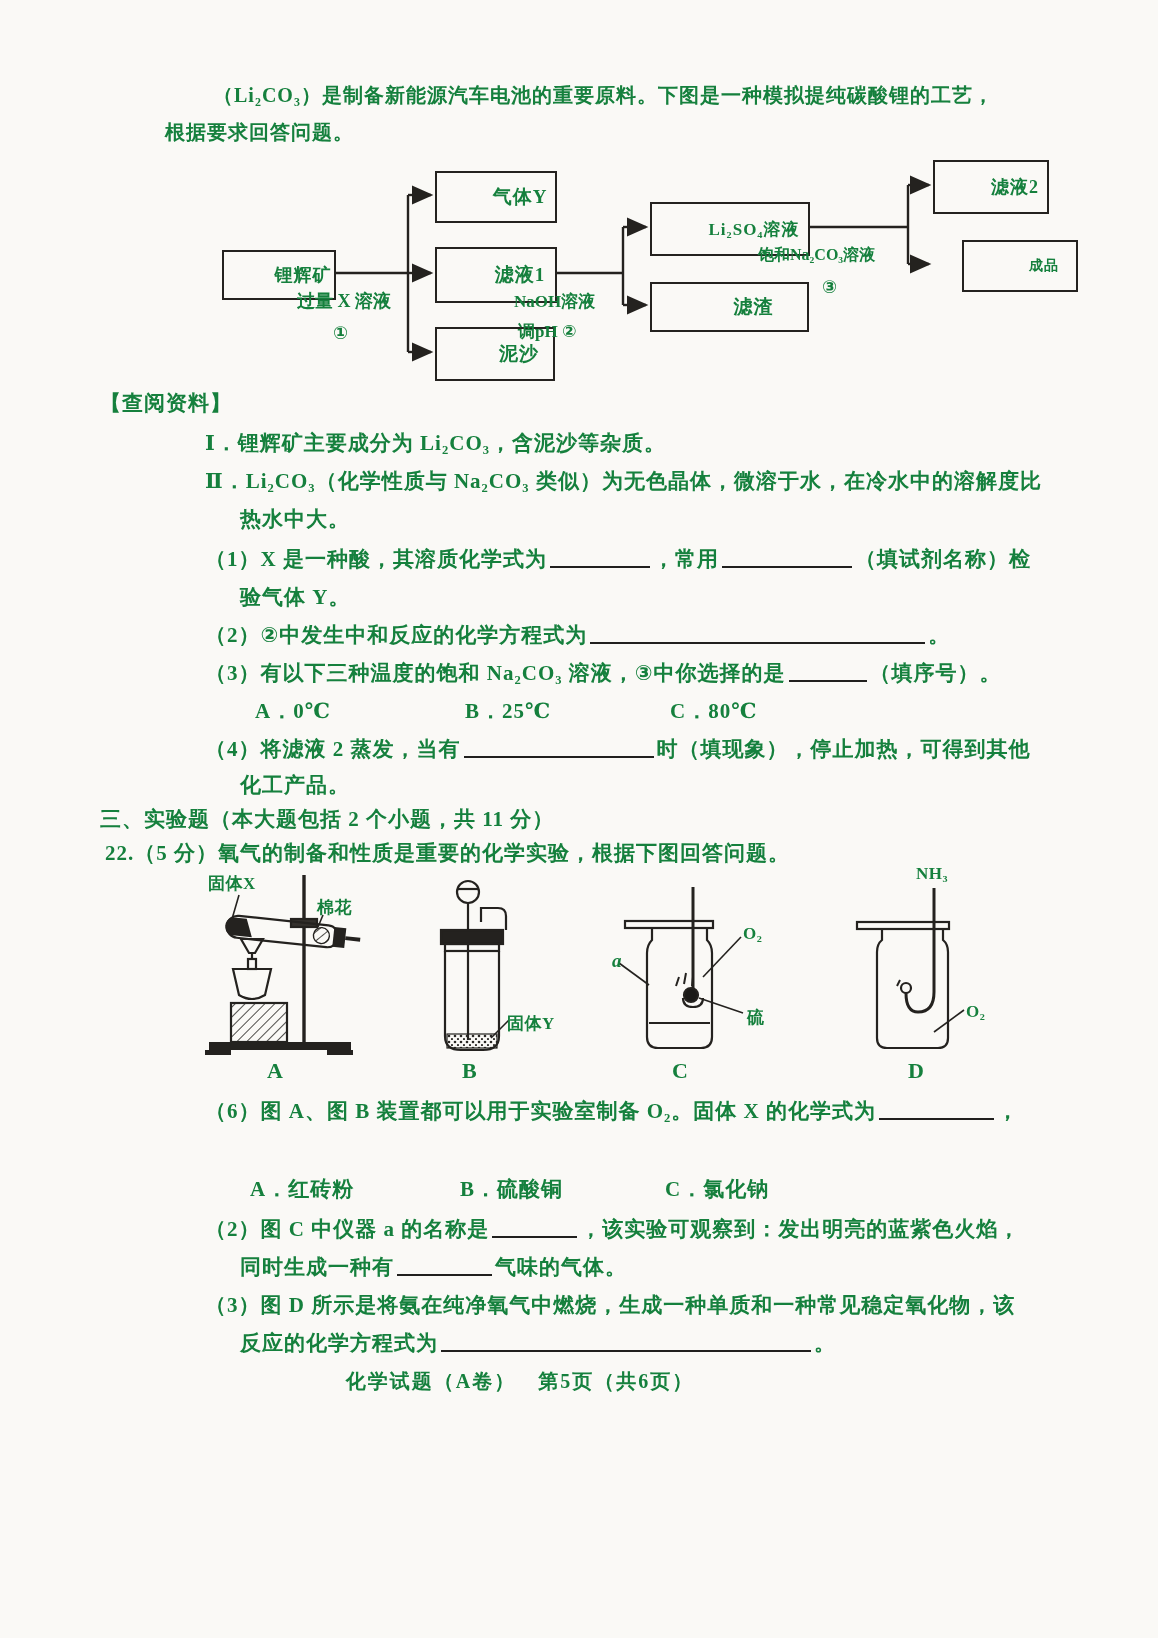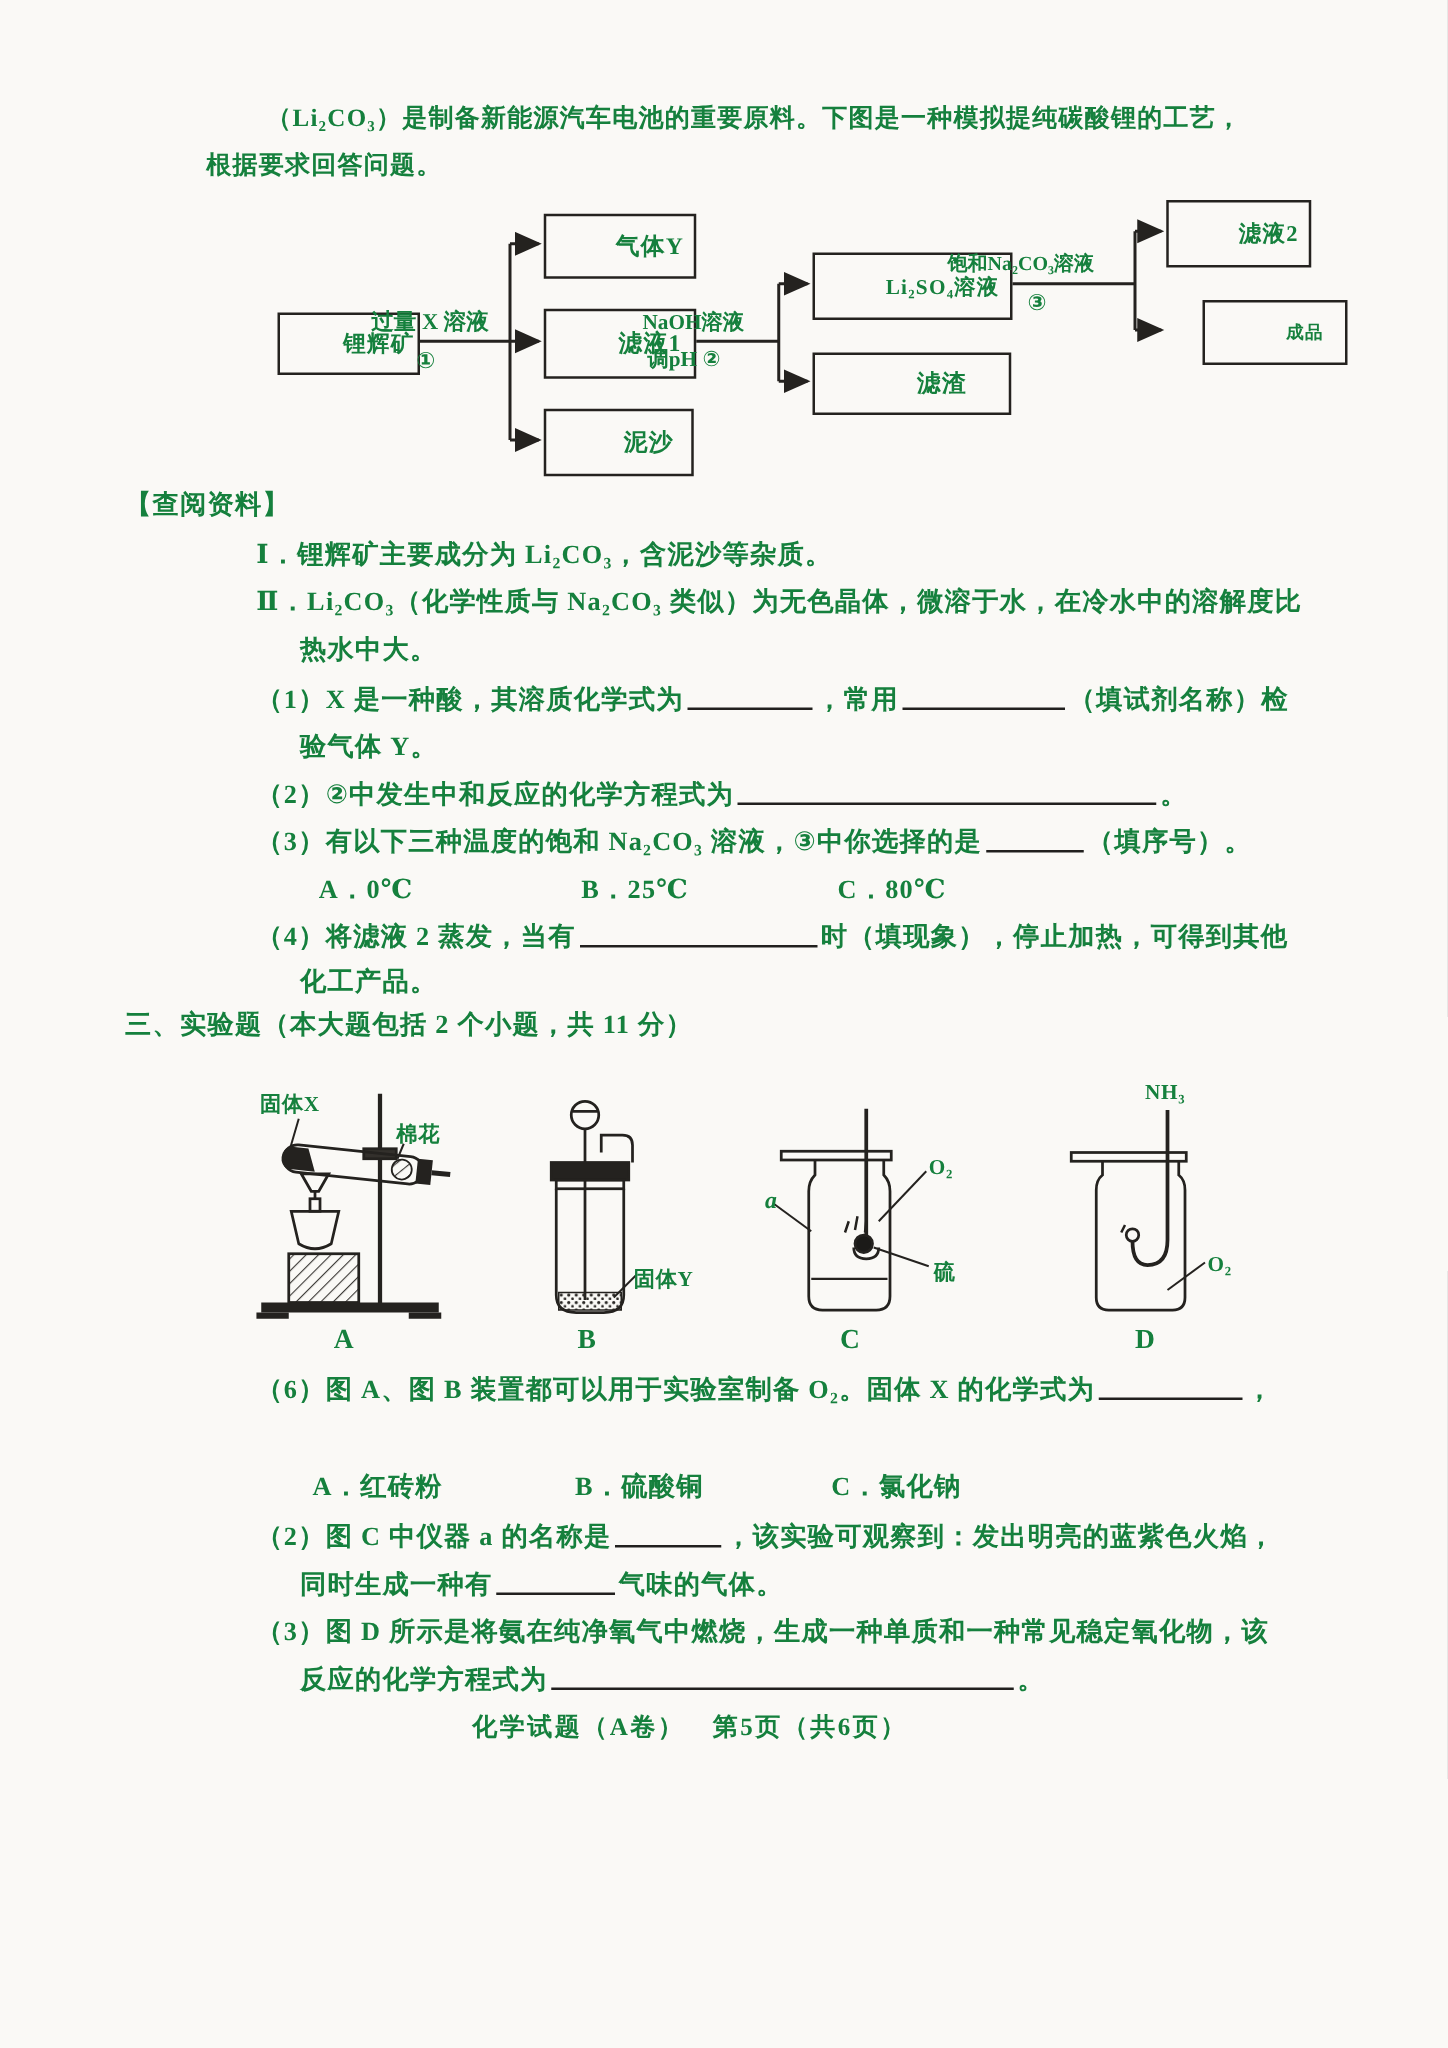--- a/index.html
+++ b/index.html
@@ -18,26 +18,26 @@
     display:inline-block;height:16px;border-bottom:2.4px solid #21201e;
     margin:0 3px;vertical-align:-2px;
   }
   
   .flow{position:absolute;left:200px;top:150px;width:820px;height:240px;}
   .fbox{
     position:absolute;border:2.4px solid #24221f;background:#faf9f6;
     display:flex;align-items:center;justify-content:center;
     font-size:19px;font-weight:700;letter-spacing:1px;white-space:nowrap;padding-left:48px;
   }
-  .flabel{position:absolute;white-space:nowrap;font-weight:700;}
+  .flabel{position:absolute;white-space:nowrap;font-weight:700;margin-top:44px;}
   svg{display:block;}
   .app{position:absolute;}
   .applabel{position:absolute;white-space:nowrap;font-size:17px;font-weight:700;letter-spacing:0.5px;}
   .letter{position:absolute;font-size:22px;font-weight:700;}
-  .footer{position:absolute;left:0;width:1040px;text-align:center;font-size:20px;font-weight:600;letter-spacing:2px;padding-left:32px;}
+  .footer{position:absolute;left:0;width:1040px;text-align:center;font-size:20px;font-weight:600;letter-spacing:2px;}
 </style>
 </head>
 <body>
 
 <div class="page">
 
   <div class="t" style="left:213px;top:83px;font-size:20px">（Li₂CO₃）是制备新能源汽车电池的重要原料。下图是一种模拟提纯碳酸锂的工艺，</div>
   <div class="t" style="left:165px;top:120px;font-size:20px">根据要求回答问题。</div>
 
   <div class="flow">
@@ -101,20 +101,21 @@
   <div class="t" style="left:255px;top:698px">A．0℃</div>
   <div class="t" style="left:465px;top:698px">B．25℃</div>
   <div class="t" style="left:670px;top:698px">C．80℃</div>
 
   <div class="t" style="left:205px;top:736px">
     <span>（4）将滤液 2 蒸发，当有</span><span class="blank" style="width:190px"></span><span>时（填现象），停止加热，可得到其他</span>
   </div>
   <div class="t" style="left:240px;top:772px">化工产品。</div>
 
   <div class="t" style="left:100px;top:806px;font-weight:700">三、实验题（本大题包括 2 个小题，共 11 分）</div>
+  <div class="t" style="left:105px;top:840px;font-weight:700">22.（5 分）氧气的制备和性质是重要的化学实验，根据下图回答问题。</div>
 
   <div class="app" style="left:205px;top:855px;width:170px;height:201px">
     <svg width="170" height="201">
       <defs>
         <pattern id="hatch" width="7" height="7" patternUnits="userSpaceOnUse" patternTransform="rotate(45)">
           <line x1="0" y1="0" x2="0" y2="7" stroke="#3a3835" stroke-width="1.8"></line>
         </pattern>
         <pattern id="dots" width="6" height="6" patternUnits="userSpaceOnUse">
           <circle cx="2" cy="2" r="1.3" fill="#2a2825"></circle>
           <circle cx="5" cy="5" r="1.1" fill="#2a2825"></circle>

